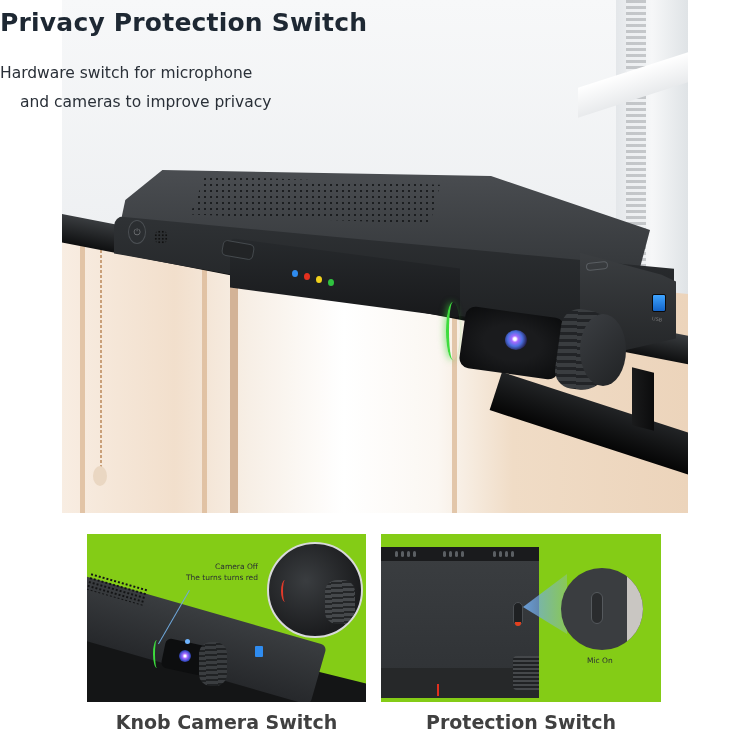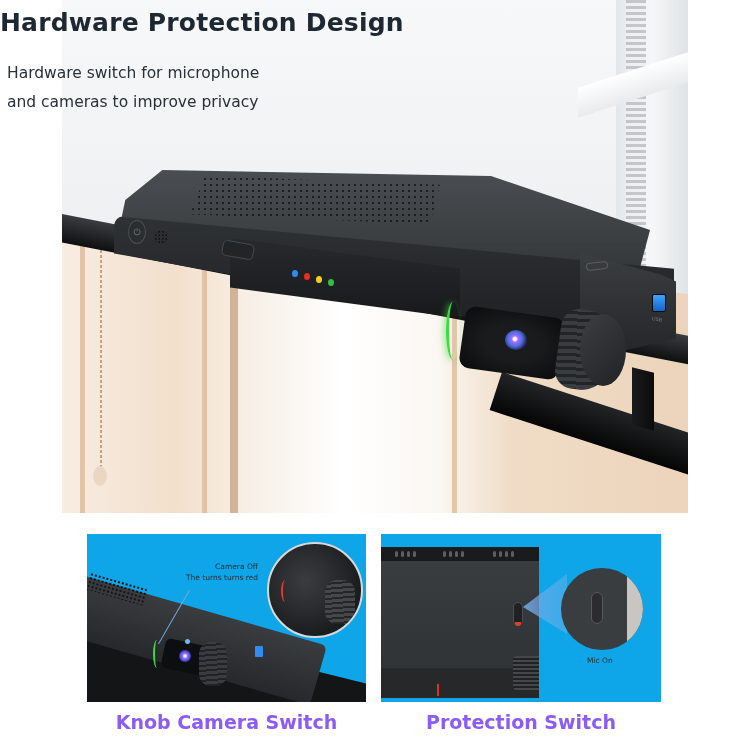--- a/index.html
+++ b/index.html
@@ -127,28 +127,28 @@
   }
   .device .clip-leg {
     position: absolute; left: 522px; top: 200px; width: 22px; height: 58px;
     background: linear-gradient(90deg, #1a1b1c, #0b0b0c); transform: skewY(14deg);
   }
   .title {
     position: absolute; left: 0; width: 750px; top: 8px;
     font-family: "DejaVu Sans", sans-serif; font-weight: bold; font-size: 25px; color: #1e2833; letter-spacing: 0.2px;
   }
   .subtitle {
-    position: absolute; left: 7px; width: 658px; font-family: "DejaVu Sans", sans-serif; font-size: 15.5px; color: #2a3038;
+    position: absolute; left: 0; width: 658px; font-family: "DejaVu Sans", sans-serif; font-size: 15.5px; color: #2a3038;
   }
   .subtitle.l1 { top: 64px; }
-  .subtitle.l2 { top: 93px; }
+  .subtitle.l2 { top: 93px; padding-left: 20px; }
 
   
   .panel-card {
-    position: absolute; top: 534px; height: 168px; background: #0ea5e9; overflow: hidden;
+    position: absolute; top: 534px; height: 168px; background: #84cc16; overflow: hidden;
   }
   .panel-card.left { left: 87px; width: 279px; }
   .panel-card.right { left: 381px; width: 280px; }
 
   
   .lc-monitor {
     position: absolute; left: 0; top: 80px; width: 330px; height: 140px; background: #141516;
     transform: rotate(14deg); transform-origin: 0 0;
   }
   .lc-device {
@@ -214,21 +214,21 @@
   }
   .rc-bottom { position: absolute; left: 0; top: 134px; width: 158px; height: 30px; background: #262829; }
   .rc-knob { position: absolute; left: 132px; top: 122px; width: 26px; height: 34px; background: repeating-linear-gradient(180deg, #45484b 0 2px, #202224 2px 4px); border-radius: 4px 0 0 4px; }
   .rc-red-line { position: absolute; left: 56px; top: 150px; width: 2px; height: 12px; background: #e0301e; }
   .mic-on-label {
     position: absolute; left: 206px; top: 122px; font-family: "DejaVu Sans", sans-serif; font-size: 7.5px; color: #2a2e33;
   }
 
   
   .caption {
-    position: absolute; top: 711px; font-family: "DejaVu Sans", sans-serif; font-weight: bold; font-size: 19px; color: #8b5cf6; text-align: center;
+    position: absolute; top: 711px; font-family: "DejaVu Sans", sans-serif; font-weight: bold; font-size: 19px; color: #404040; text-align: center;
   }
   .caption.left { left: 87px; width: 279px; }
   .caption.right { left: 381px; width: 280px; }
 </style>
 </head>
 <body>
 
 <div class="hero">
   <div class="window-frame"></div>
   <div class="blinds"></div>
@@ -261,21 +261,21 @@
     <div class="end-block"></div>
     <div class="logo-badge"></div>
     <div class="usb-port"></div>
     <div class="usb-label">USB</div>
     <div class="knob"></div>
     <div class="knob-face"></div>
     <div class="clip-leg"></div>
   </div>
 </div>
 
-<div class="title">Hardware Protection Design</div>
+<div class="title">Privacy Protection Switch</div>
 <div class="subtitle l1">Hardware switch for microphone</div>
 <div class="subtitle l2">and cameras to improve privacy</div>
 
 <div class="panel-card left">
   <div class="lc-monitor"></div>
   <div class="lc-device"></div>
   <div class="lc-grille"></div>
   <div class="lc-ring"></div>
   <div class="lc-lens-housing"></div>
   <div class="lc-lens"></div>

